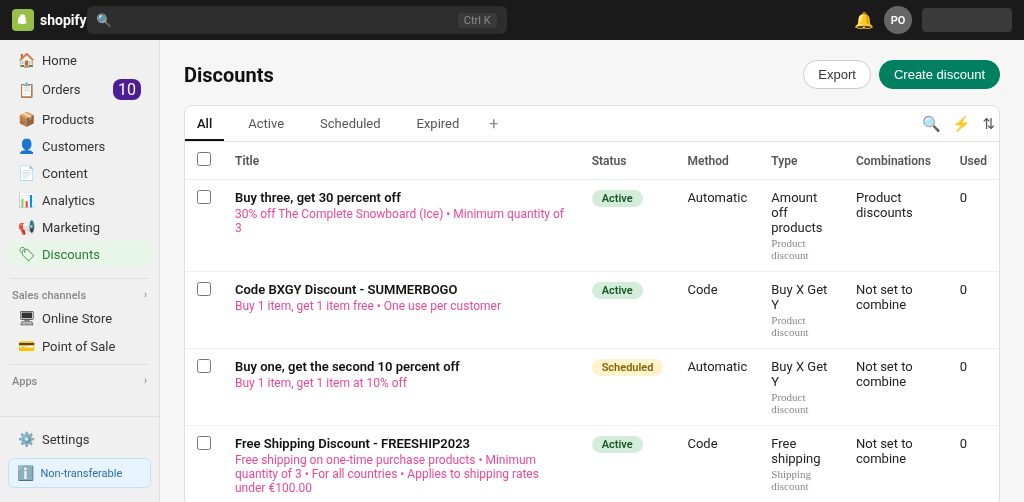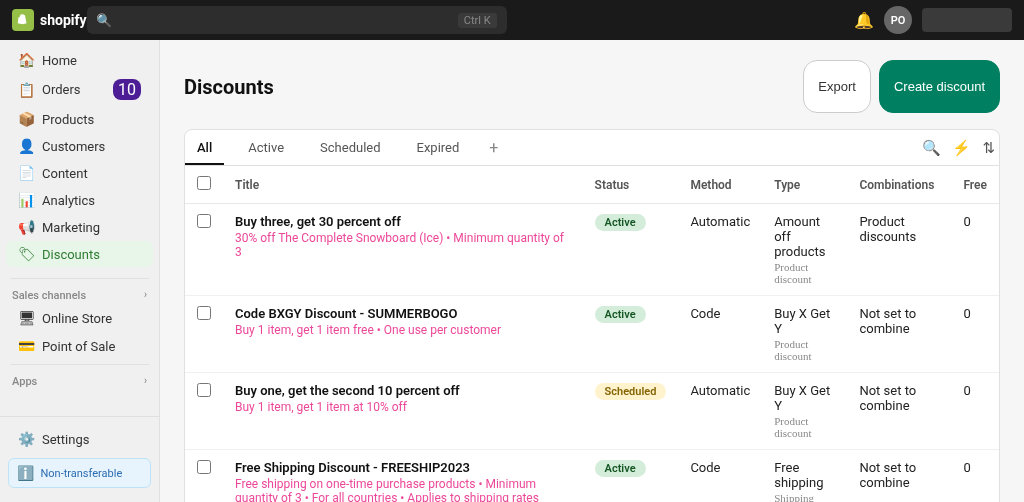--- a/index.html
+++ b/index.html
@@ -29,21 +29,21 @@
     .sidebar-section-label { font-size: 11px; color: #888; padding: 6px 12px 2px; font-weight: 500; display: flex; align-items: flex-start; justify-content: space-between; }
     .sidebar-section-label .arrow { font-size: 10px; }
     .sidebar-divider { height: 1px; background: #e0e0e0; margin: 4px 10px; }
     .sidebar-bottom { margin-top: auto; padding: 8px 0; border-top: 1px solid #e0e0e0; }
     .sidebar-nontransferable { margin: 6px 8px; background: #e8f4fd; border: 1px solid #bee3f8; border-radius: 6px; padding: 6px 8px; display: flex; align-items: center; gap: 6px; font-size: 11px; color: #2b6cb0; }
 
     
     .main { flex: 1; overflow-y: auto; padding: 20px 24px; background: #f6f6f6; }
     .page-header { display: flex; align-items: center; margin-bottom: 16px; }
     .page-title { font-size: 20px; font-weight: 700; color: #111; flex: 1; }
-    .btn { padding: 18px 14px; border-radius: 14px; font-size: 13px; font-weight: 500; cursor: pointer; border: 1px solid transparent; }
+    .btn { padding: 6px 14px; border-radius: 14px; font-size: 13px; font-weight: 500; cursor: pointer; border: 1px solid transparent; }
     .btn-export { background: #fff; border-color: #ccc; color: #333; margin-right: 8px; }
     .btn-create { background: #008060; color: #fff; border-color: #008060; }
 
     
     .tabs { display: flex; align-items: center; gap: 12px; margin-bottom: 0; border-bottom: 1px solid #e0e0e0; }
     .tab { padding: 8px 12px; cursor: pointer; font-size: 13px; color: #555; border-bottom: 2px solid transparent; margin-bottom: -1px; }
     .tab.active { color: #111; border-bottom: 2px solid #111; font-weight: 500; }
     .tab-add { color: #888; padding: 8px 6px; cursor: pointer; font-size: 16px; }
 
     
@@ -181,21 +181,21 @@
         <thead>
           <tr>
             <th class="checkbox-col">
               <input type="checkbox" class="check-input" style="">
             </th>
             <th>Title</th>
             <th>Status</th>
             <th>Method</th>
             <th>Type</th>
             <th>Combinations</th>
-            <th>Free</th>
+            <th>Used</th>
           </tr>
         </thead>
         <tbody id="discounts-tbody">
 
         <tr>
       <td class="checkbox-col">
         <input type="checkbox" class="check-input" style="">
       </td>
       <td class="title-cell">
         <div class="discount-title" style="cursor:pointer;color:#111;">Buy three, get 30 percent off</div>

